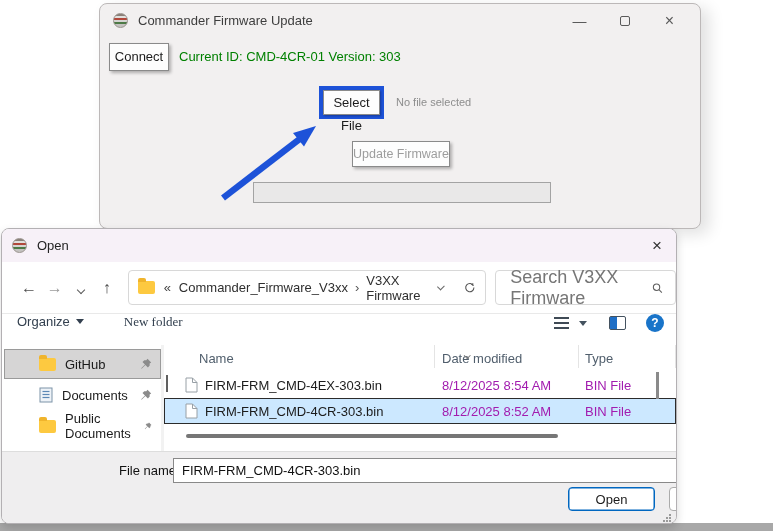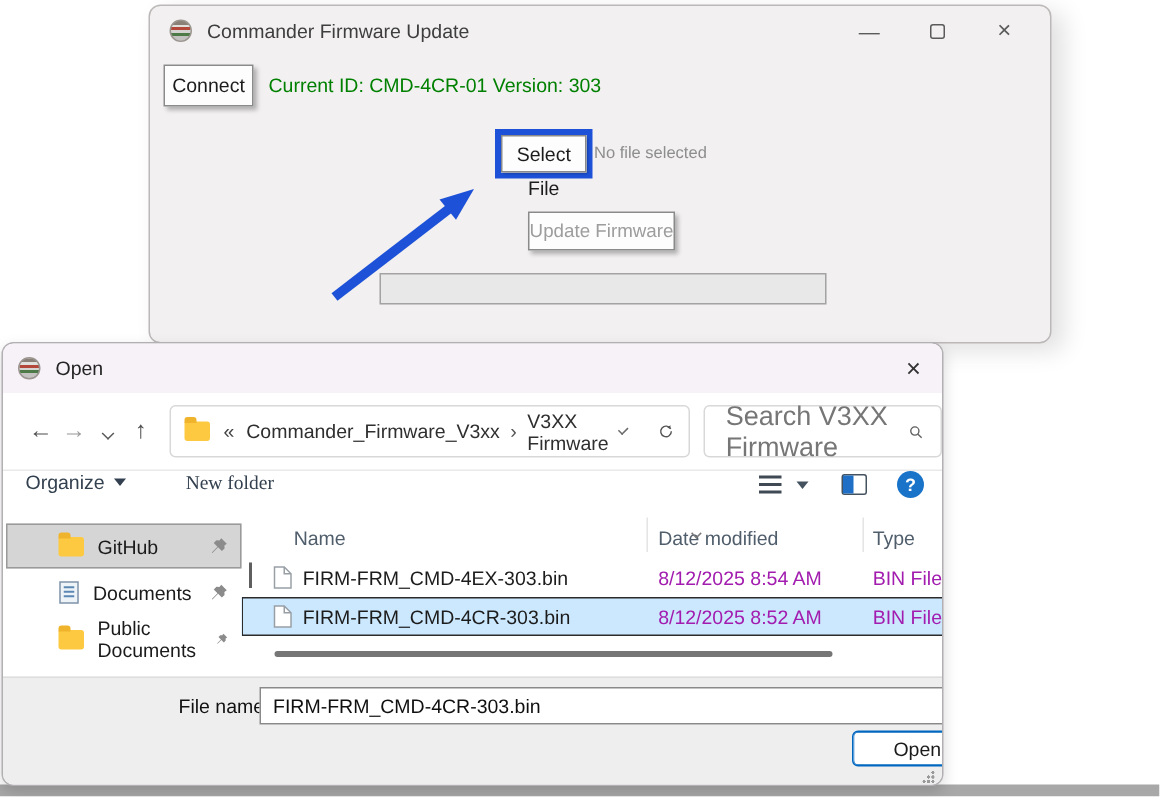--- a/index.html
+++ b/index.html
@@ -22,30 +22,30 @@
   .fw-controls { margin-left:auto; display:flex; }
   .fw-ctrl { width:45px; height:30px; display:flex; align-items:center; justify-content:center; color:#5a5a5a; font-size:14px; }
   .glyph-max { width:10px; height:10px; border:1px solid #5a5a5a; border-radius:2px; }
   .glyph-close { font-size:16px; }
 
   .classic-btn { display:inline-block; background:#fdfdfd; border:1px solid #8a8a8a;
     font-family:"Liberation Sans", sans-serif; font-size:13px; color:#1c1c1c; text-align:center;
     box-shadow:2px 2px 3px rgba(0,0,0,.28); }
   .btn-connect { position:absolute; left:9px; top:39px; width:60px; height:28px; line-height:26px; }
   .fw-status { position:absolute; left:79px; top:45px; font-size:13px; color:#008000; }
-  .select-wrap { position:absolute; left:230px; top:82px; border:4px solid #1d52d8; background:#4d7c0f; }
+  .select-wrap { position:absolute; left:219px; top:82px; border:4px solid #1d52d8; background:#4d7c0f; }
   .btn-select { display:block; width:57px; height:25px; line-height:23px; box-shadow:1px 1px 2px rgba(0,0,0,.3); }
   .fw-nofile { position:absolute; left:296px; top:92px; font-size:11px; color:#8d8d8d; }
   .btn-update { position:absolute; left:252px; top:137px; width:98px; height:26px; line-height:24px; color:#9d9d9d; font-size:12.5px; }
   .fw-progress { position:absolute; left:153px; top:178px; width:298px; height:21px;
     background:#e9e8e8; border:1px solid #a3a3a3; }
   .fw-arrow { position:absolute; left:0; top:0; pointer-events:none; }
 
   
-  .open-dialog { position:absolute; left:1px; top:228px; width:628px; height:296px;
+  .open-dialog { position:absolute; left:1px; top:228px; width:676px; height:296px;
     background:#fff; border:1px solid #b3b0b3; border-radius:8px; overflow:hidden;
     box-shadow:0 4px 10px rgba(0,0,0,.15); }
   .od-titlebar { height:33px; background:#f7f1f8; display:flex; align-items:center; padding:0 14px 0 10px; }
   .od-title { margin-left:10px; font-size:13px; color:#242424; }
   .od-close { margin-left:auto; font-size:17px; color:#333; line-height:1; }
 
   .od-addr-row { height:51px; display:flex; align-items:center; padding-left:14px; }
   .nav-ico { width:30px; text-align:center; font-size:16px; color:#4f4f4f; }
   .nav-ico.dis { color:#9a9a9a; }
   .chev { display:inline-block; width:8px; height:8px; border-right:1.4px solid #5a5a5a; border-bottom:1.4px solid #5a5a5a; transform:rotate(45deg); }

